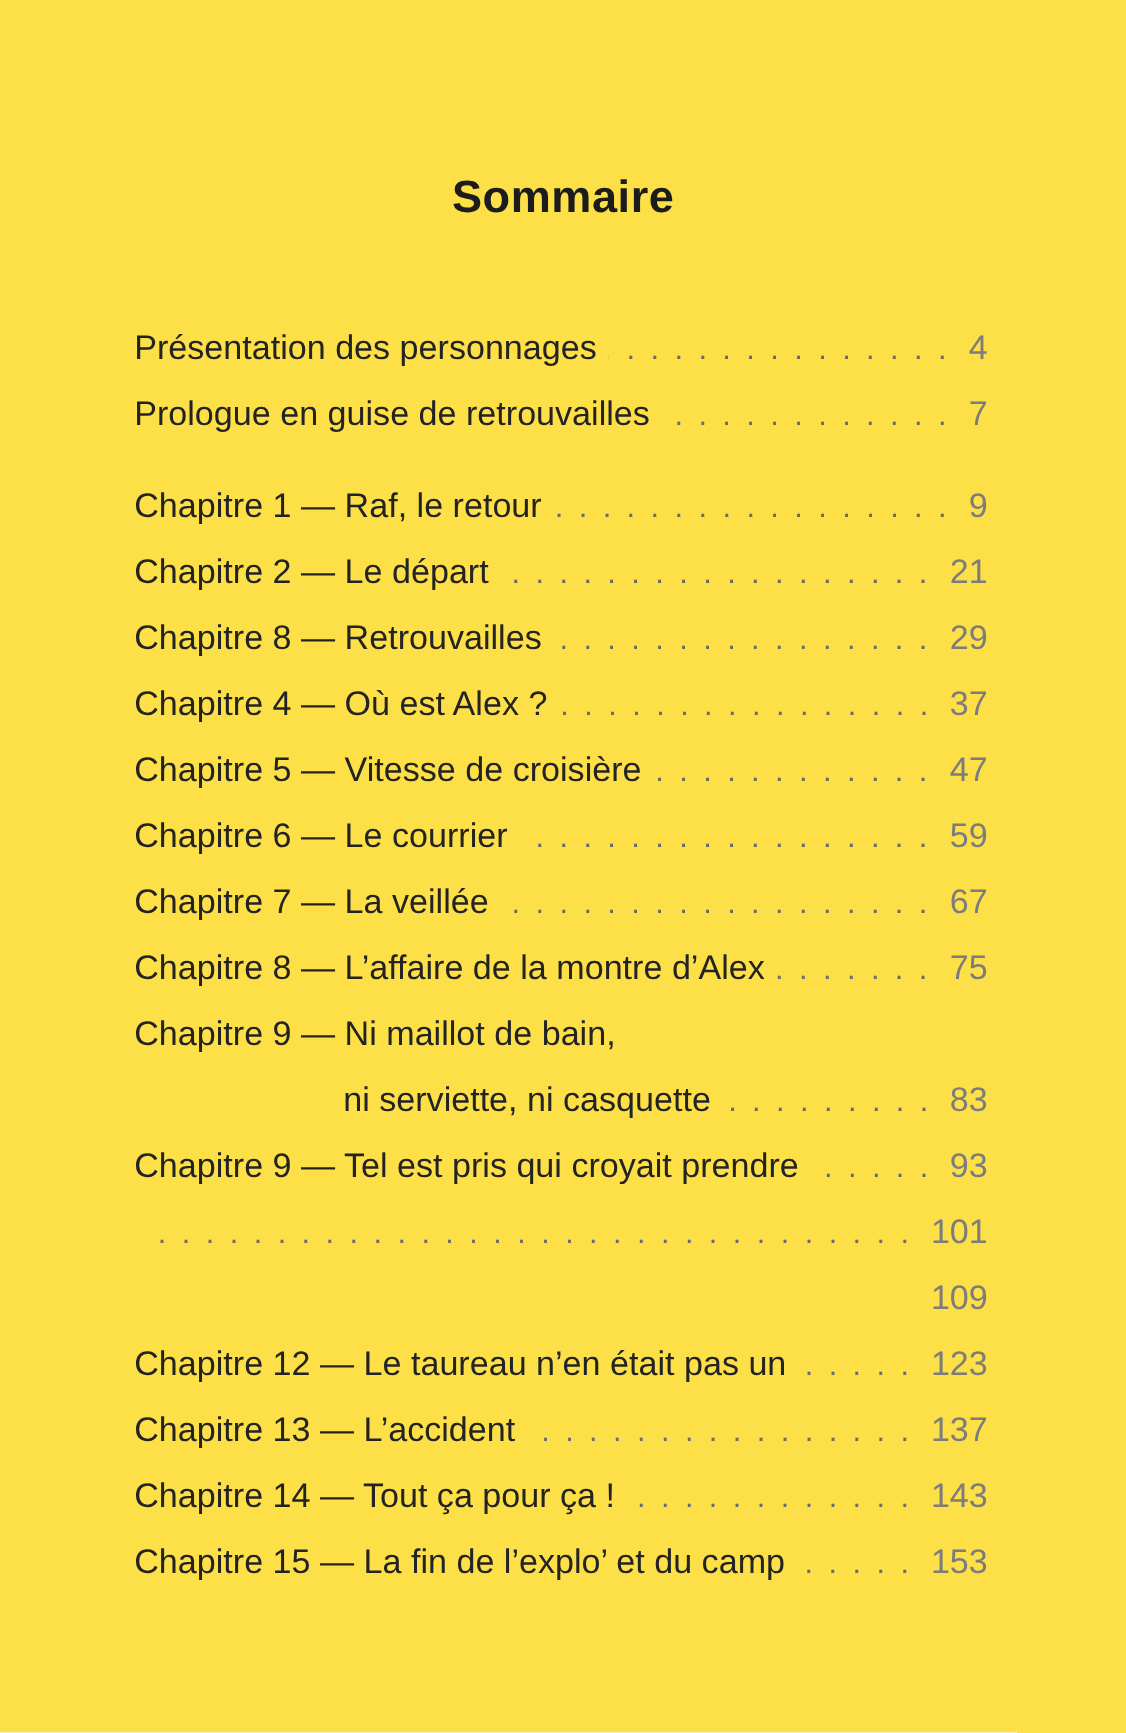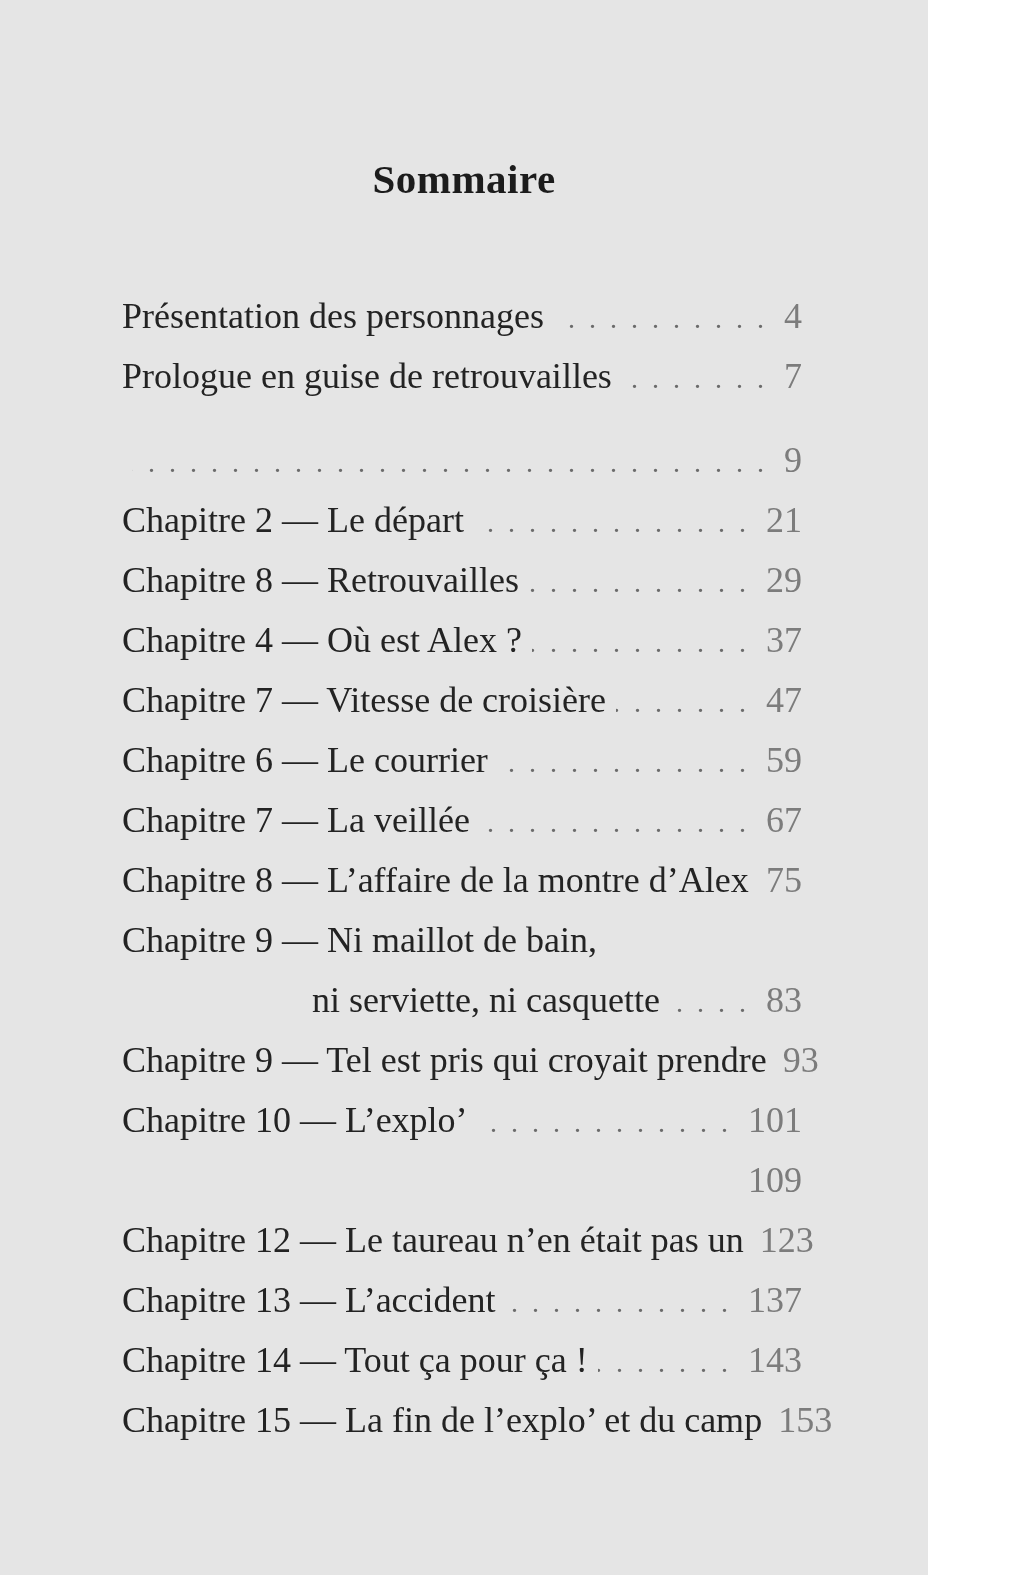--- a/index.html
+++ b/index.html
@@ -2,45 +2,45 @@
 <html lang="fr"><head>
 <meta charset="utf-8">
 <style>
   html, body {
     margin: 0;
     padding: 0;
     background: #ffffff;
   }
   .page {
     position: relative;
-    width: 928px;
+    width: 1024px;
     height: 1575px;
-    background: #e5e5e5;
-    font-family: Liberation Serif, serif;
+    background: #fde047;
+    font-family: Liberation Sans, sans-serif;
     overflow: hidden;
   }
   .page-title {
     margin: 0;
     padding-top: 150px;
     line-height: 58px;
     text-align: center;
     font-size: 41px;
     font-weight: bold;
     letter-spacing: 0.5px;
     color: #1c1c1c;
   }
   .toc {
     margin: 78px 126px 0 122px; 
   }
   .row {
     display: flex;
     align-items: baseline;
     height: 60px;
     line-height: 60px;
-    font-size: 36px;
+    font-size: 31px;
     color: #232323;
     white-space: nowrap;
   }
   .row.gap-before { margin-top: 24px; }
   .row.cont { padding-left: 190px; }
   .label { flex: 0 0 auto; }
   .leader {
     flex: 1 1 auto;
     min-width: 0;
     overflow: hidden;
@@ -77,20 +77,21 @@
       <span class="pagenum">4</span>
     </div>
 
     <div class="row">
       <span class="label">Prologue en guise de retrouvailles</span>
       <span class="leader"></span>
       <span class="pagenum">7</span>
     </div>
 
     <div class="row gap-before">
+      <span class="label">Chapitre 1 — Raf, le retour</span>
       <span class="leader"></span>
       <span class="pagenum">9</span>
     </div>
 
     <div class="row">
       <span class="label">Chapitre 2 — Le départ</span>
       <span class="leader"></span>
       <span class="pagenum">21</span>
     </div>
 
@@ -100,21 +101,21 @@
       <span class="pagenum">29</span>
     </div>
 
     <div class="row">
       <span class="label">Chapitre 4 — Où est Alex ?</span>
       <span class="leader"></span>
       <span class="pagenum">37</span>
     </div>
 
     <div class="row">
-      <span class="label">Chapitre 7 — Vitesse de croisière</span>
+      <span class="label">Chapitre 5 — Vitesse de croisière</span>
       <span class="leader"></span>
       <span class="pagenum">47</span>
     </div>
 
     <div class="row">
       <span class="label">Chapitre 6 — Le courrier</span>
       <span class="leader"></span>
       <span class="pagenum">59</span>
     </div>
 
@@ -142,21 +143,20 @@
       <span class="pagenum">83</span>
     </div>
 
     <div class="row">
       <span class="label">Chapitre 9 — Tel est pris qui croyait prendre</span>
       <span class="leader"></span>
       <span class="pagenum">93</span>
     </div>
 
     <div class="row">
-      <span class="label">Chapitre 10 — L’explo’</span>
       <span class="leader"></span>
       <span class="pagenum">101</span>
     </div>
 
     <div class="row no-dots">
       <span class="leader"></span>
       <span class="pagenum">109</span>
     </div>
 
     <div class="row">

